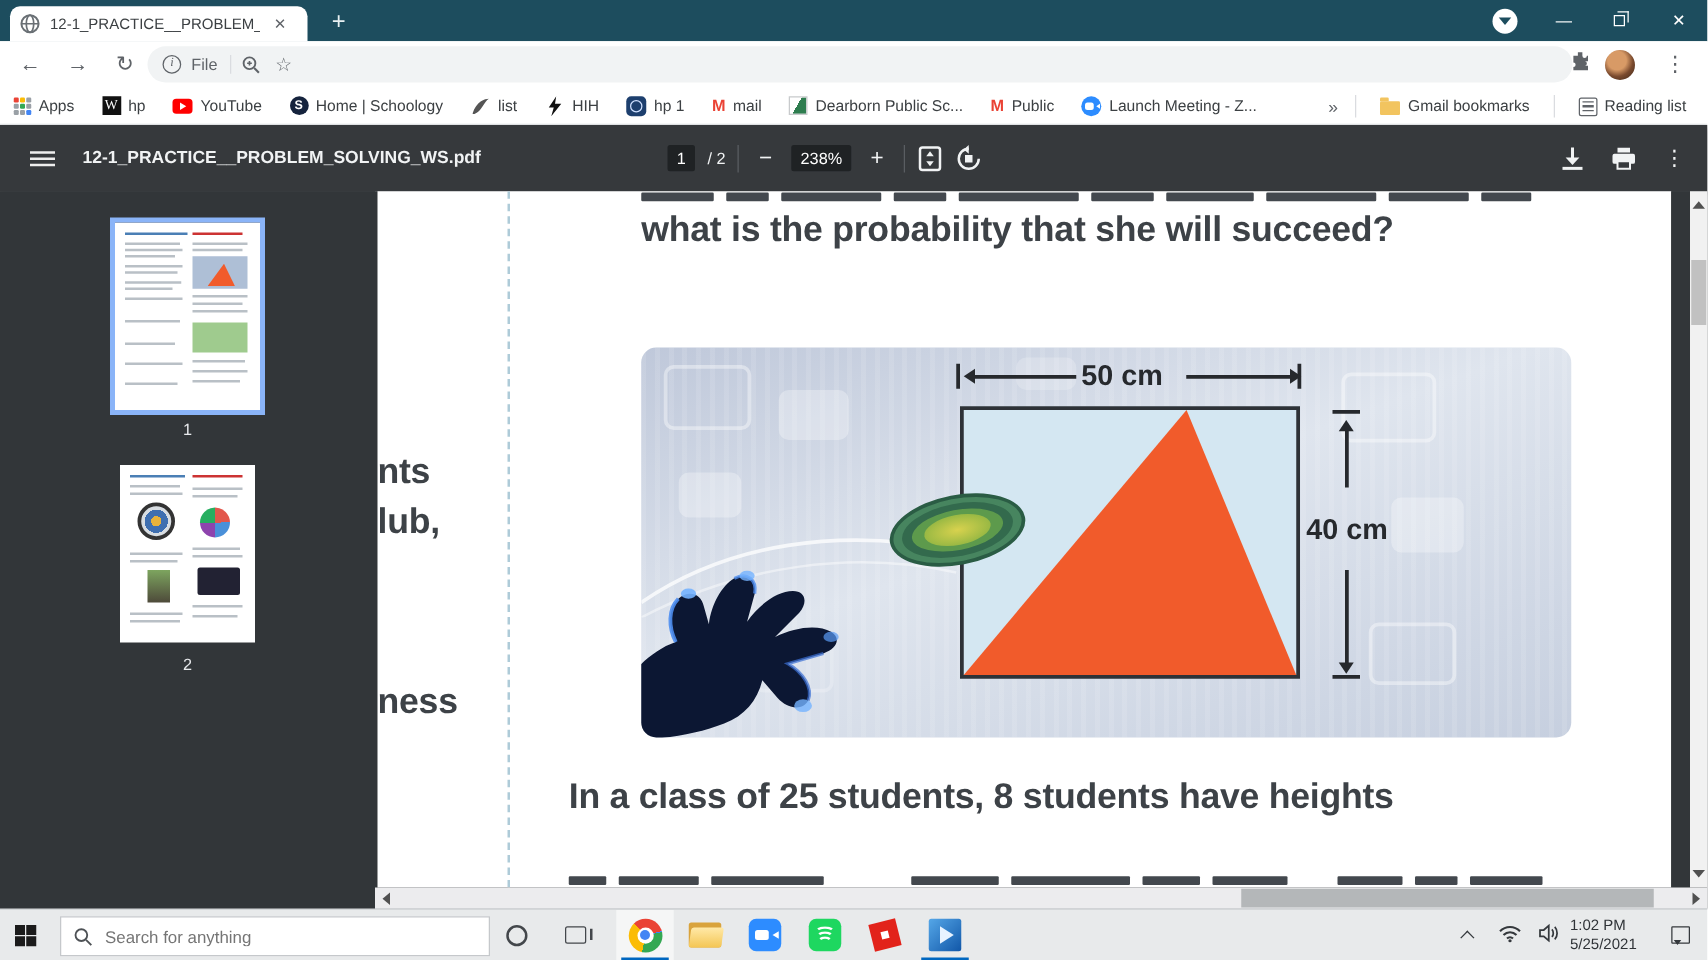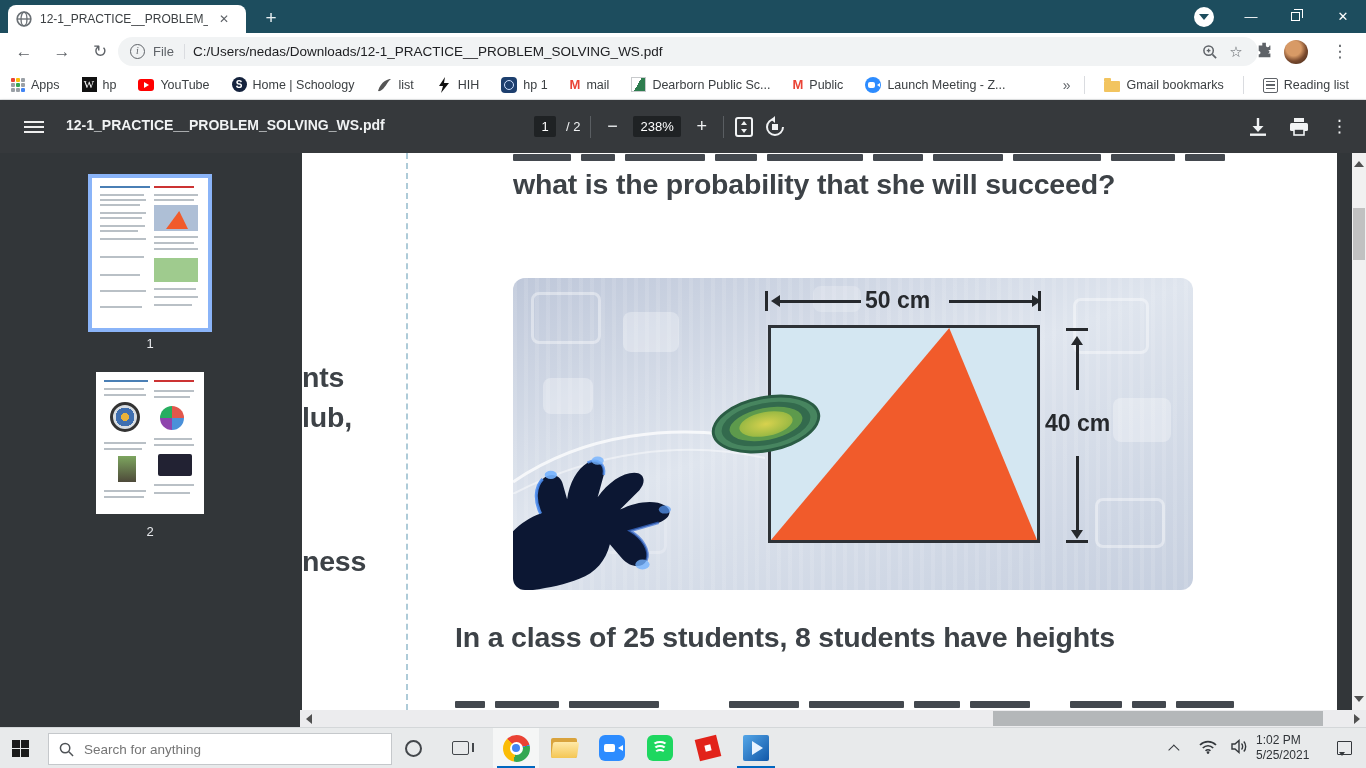--- a/index.html
+++ b/index.html
@@ -77,21 +77,21 @@
   .tl1{left:0;top:183px}.tl2{left:0;top:371px}
   .tline{position:absolute;height:1.5px;background:#b9c0c6}
   .page{position:absolute;left:302px;top:0;width:1035px;height:557px;background:#fff;overflow:hidden}
   .dashline{position:absolute;left:104px;top:0;height:557px;border-left:2px dashed #aecbd8}
   .ptext{position:absolute;font-weight:bold;color:#3d4247;font-size:28.5px;letter-spacing:-0.2px;white-space:nowrap}
   .seeex{color:#8f959a;font-size:21px;letter-spacing:.5px;margin-left:22px}
   .sliver{position:absolute;display:flex;gap:10px;align-items:flex-end}
   .sliver b{height:7px;background:#43484e;border-radius:1px;display:block}
 
   
-  .fig{position:absolute;left:211px;top:125px;width:680px;height:312px;border-radius:12px;overflow:hidden;background:linear-gradient(160deg,#bfc8da 0%,#dfe5ee 45%,#c6cfdf 100%)}
+  .fig{position:absolute;left:211px;top:125px;width:744px;height:312px;border-radius:12px;overflow:hidden;background:linear-gradient(160deg,#bfc8da 0%,#dfe5ee 45%,#c6cfdf 100%)}
   .deco{position:absolute;border-radius:8px;background:rgba(255,255,255,.3)}
   .deco.o{background:none;border:3px solid rgba(255,255,255,.4)}
   .stripes{position:absolute;inset:0;background:repeating-linear-gradient(90deg,rgba(255,255,255,.22) 0 4px,transparent 4px 11px);opacity:.5}
   .target{position:absolute;left:255px;top:47px;width:272px;height:218px;background:#d4e7f2;border:3px solid #2e3237}
   .tri{position:absolute;inset:0;background:#f15b2b;clip-path:polygon(67% 0,100% 100%,0 100%)}
   .dimtxt{position:absolute;font-weight:bold;font-size:23px;color:#26292d;white-space:nowrap}
   .dline{position:absolute;background:#26292d}
   .ah{position:absolute;width:0;height:0;border:6px solid transparent}
   .f-outer{position:absolute;left:198px;top:118px;width:110px;height:56px;transform:rotate(-11deg)}
   .f-outer i{position:absolute;border-radius:50%}
@@ -167,21 +167,20 @@
   </div>
 </div>
 
 <div class="toolbar">
   <div class="navbtn">←</div>
   <div class="navbtn">→</div>
   <div class="navbtn">↻</div>
   <div class="omnibox">
     <span class="infoi">i</span>
     <span class="scheme">File</span>
-    <span class="url">C:/Users/nedas/Downloads/12-1_PRACTICE__PROBLEM_SOLVING_WS.pdf</span>
     <svg class="ic16" width="17" height="17" viewBox="0 0 17 17">
         <circle cx="7" cy="7" r="5" fill="none" stroke="#5f6368" stroke-width="1.6"></circle>
         <line x1="11" y1="11" x2="15" y2="15" stroke="#5f6368" stroke-width="1.8"></line>
         <line x1="5" y1="7" x2="9" y2="7" stroke="#5f6368" stroke-width="1.4"></line>
         <line x1="7" y1="5" x2="7" y2="9" stroke="#5f6368" stroke-width="1.4"></line>
       </svg>
     <span class="obicon">☆</span>
   </div>
   <div style="position:absolute;right:92px">
     <svg width="18" height="18" viewBox="0 0 18 18">

